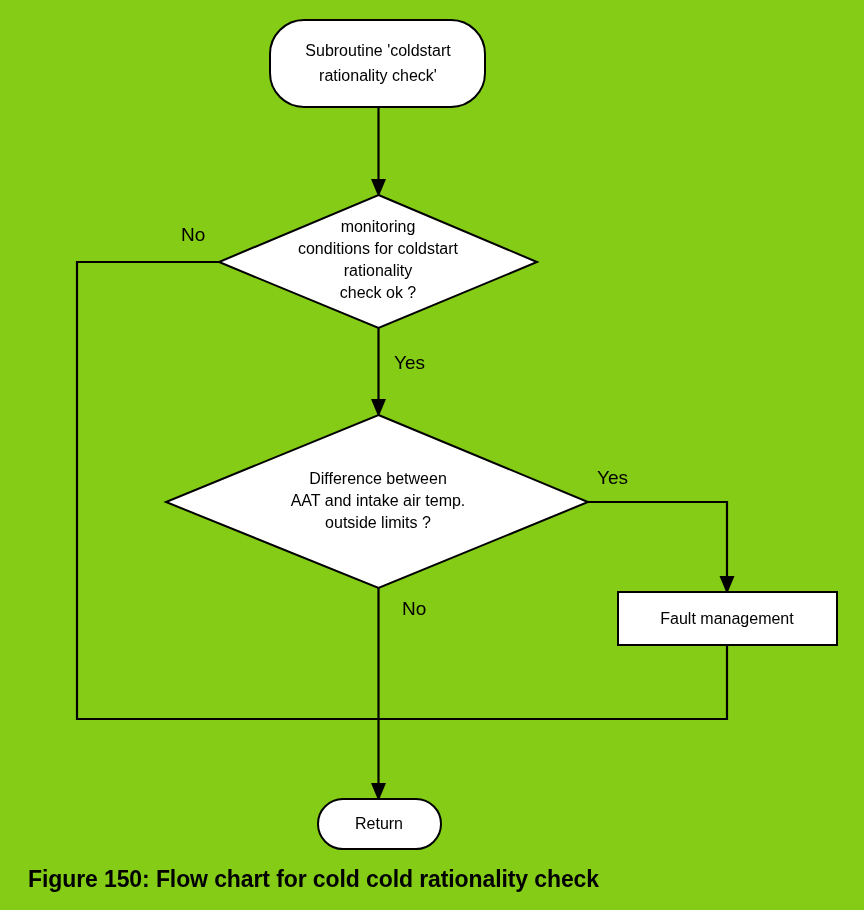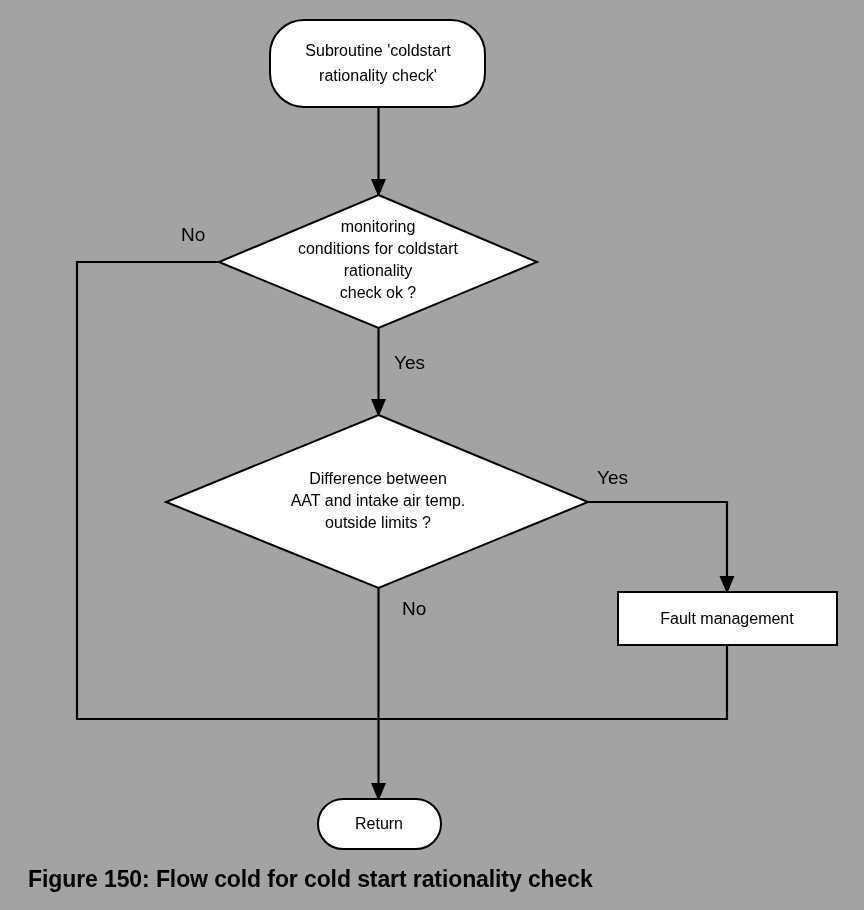--- a/index.html
+++ b/index.html
@@ -9,21 +9,21 @@
     background: #ffffff;
   }
   body {
     font-family: "Liberation Sans", sans-serif;
     color: #000000;
   }
   #page {
     position: relative;
     width: 864px;
     height: 910px;
-    background: #a3a3a3;
+    background: #84cc16;
     overflow: hidden;
   }
   #flow-svg {
     position: absolute;
     left: 0;
     top: 0;
     width: 864px;
     height: 910px;
   }
   .shape-outline {
@@ -137,15 +137,15 @@
     <text class="edge-label" x="181" y="241">No</text>
 
     <text class="edge-label" x="394" y="369">Yes</text>
 
     <text class="edge-label" x="597" y="484">Yes</text>
 
     <text class="edge-label" x="402" y="615">No</text>
 
   </svg>
 
-  <div class="caption">Figure 150: Flow cold for cold start rationality check</div>
+  <div class="caption">Figure 150: Flow chart for cold cold rationality check</div>
 
 </div>
 
 </body></html>

